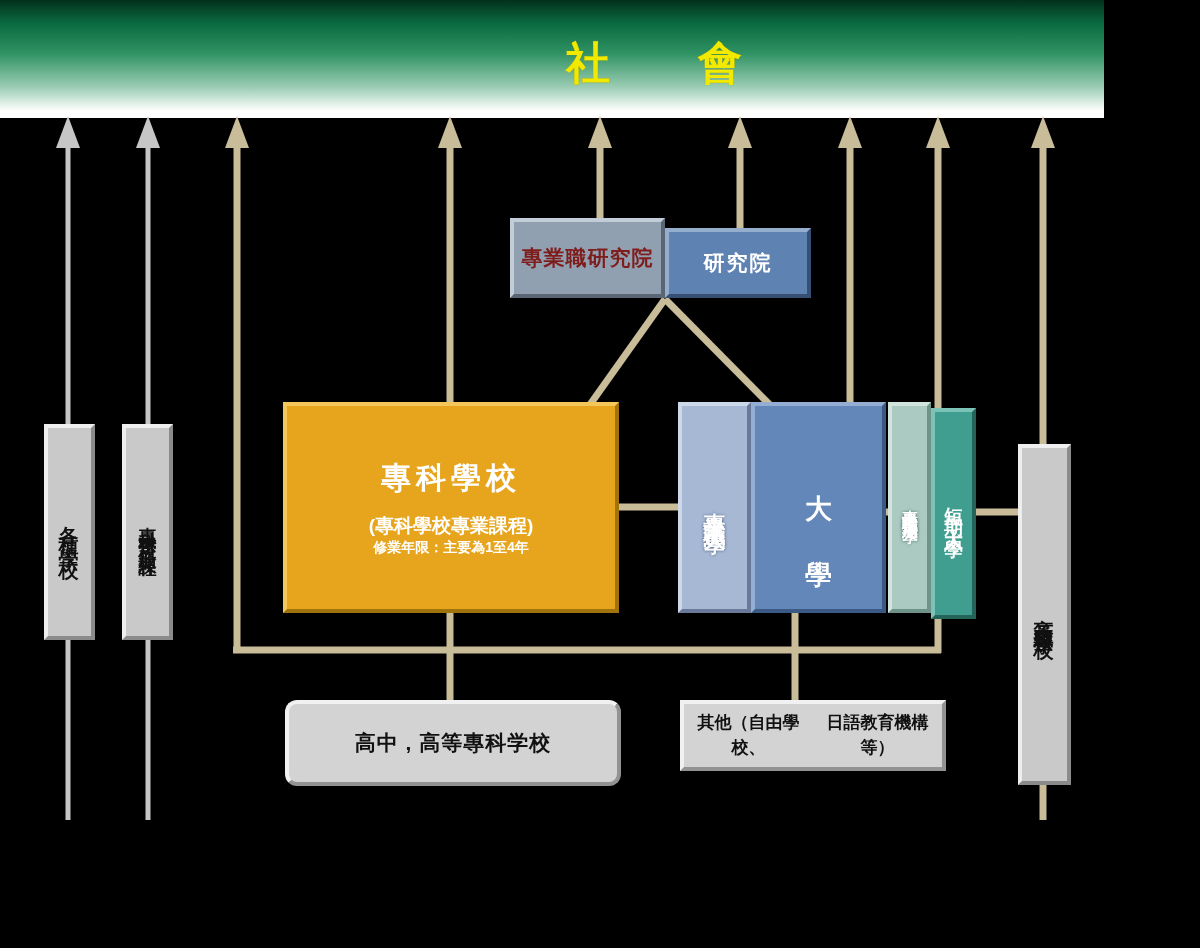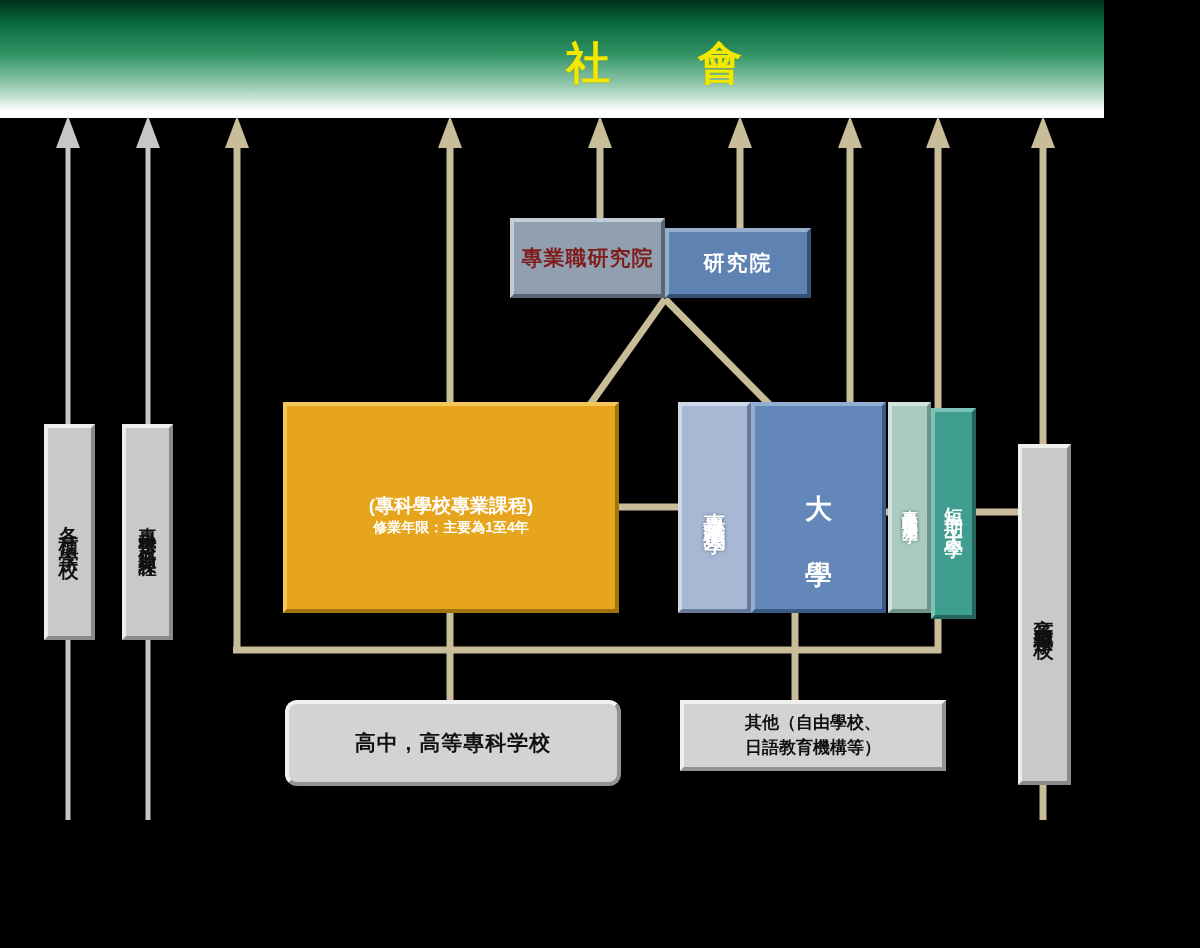--- a/index.html
+++ b/index.html
@@ -51,21 +51,21 @@
   .misc .vtext{letter-spacing:11px;}
   .senshu-gen{left:122px;top:424px;width:51px;height:216px;font-size:18px;}
   .senshu-gen .vtext{letter-spacing:5px;}
   .kosen{left:1018px;top:444px;width:53px;height:341px;font-size:20px;}
   .kosen .vtext{letter-spacing:4px;}
 
   .hs{left:285px;top:700px;width:336px;height:86px;background:#d3d3d3;
     border-color:#f1f1f1 #939393 #939393 #f1f1f1;color:#111;font-size:21px;font-weight:bold;letter-spacing:1px;border-radius:12px;}
   .others{left:680px;top:700px;width:266px;height:71px;background:#d3d3d3;
     border-color:#f1f1f1 #939393 #939393 #f1f1f1;color:#111;font-size:17px;font-weight:bold;
-    flex-direction:column;line-height:1.45;}
+    flex-direction:row;line-height:1.45;}
   .jh{left:30px;top:820px;width:1140px;height:45px;background:#eaeaea;border-width:3px;
     border-color:#f7f7f7 #9f9f9f #9f9f9f #f7f7f7;color:#111;font-size:21px;font-weight:bold;letter-spacing:2px;}
 </style>
 </head>
 <body>
 
 <div class="canvas">
 
   <div class="banner">
     <div class="society">社　　會</div>
@@ -108,20 +108,21 @@
 
   <div class="box prof-grad">
     <span>專業職研究院</span>
   </div>
 
   <div class="box grad">
     <span>研究院</span>
   </div>
 
   <div class="box senshu">
+    <div class="t1">專科學校</div>
     <div class="t2">(專科學校專業課程)</div>
     <div class="t3">修業年限：主要為1至4年</div>
   </div>
 
   <div class="box prof-univ">
     <span class="vtext">專業職大學</span>
   </div>
 
   <div class="box univ">
     <span class="vtext">大　　學</span>

